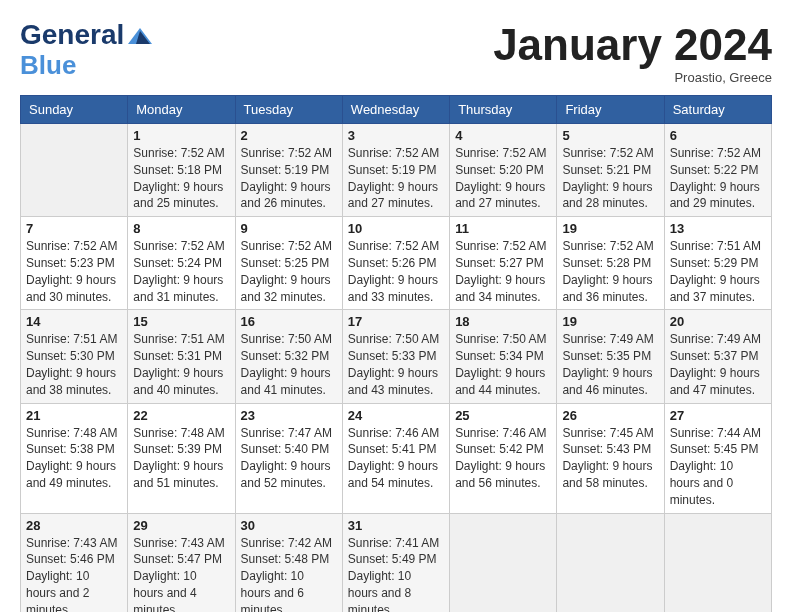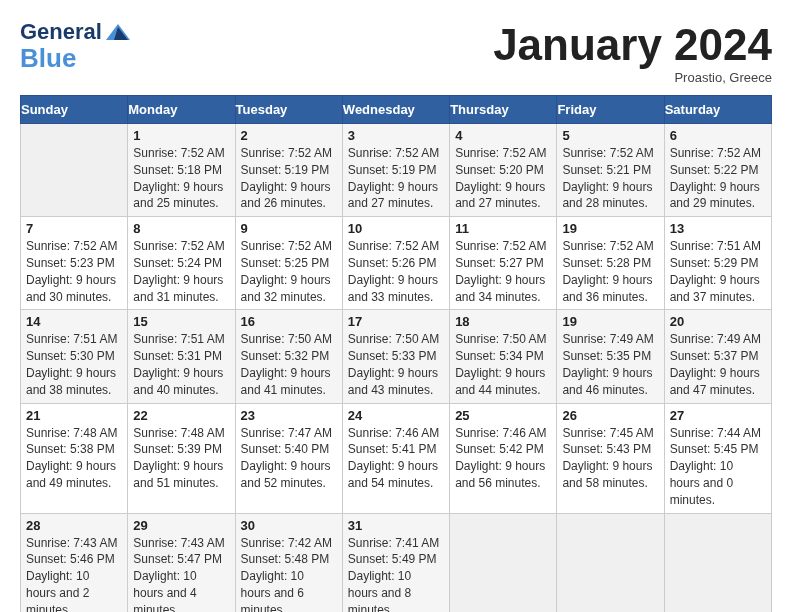--- a/index.html
+++ b/index.html
@@ -33,24 +33,24 @@
       color: #444;
     }
     table {
       width: 100%;
       border-collapse: collapse;
       font-size: 11px;
     }
     thead tr th {
       background: #3060a0;
       color: #fff;
-      padding: 6px 0;
+      padding: 6px 8px;
       text-align: left;
       font-size: 13px;
-      font-weight: bold;
+      font-weight: normal;
       border: 1px solid #2a5090;
     }
     tbody tr td {
       border: 1px solid #ccc;
       vertical-align: top;
       padding: 4px 5px;
       height: 82px;
       width: 107px;
       background: #fff;
     }
@@ -75,21 +75,21 @@
       background: #f0f0f0 !important;
     }
   </style>
 </head>
 <body>
 
 <div class="header">
   <div class="logo">
     <div>
       <div style="display:flex;align-items:center;">
-        <div style="font-size:22px;font-weight:bold;color:#1a3a6b;line-height:1.1;">
+        <div style="font-size:28px;font-weight:bold;color:#1a3a6b;line-height:1.1;">
           <span style="color:#1a3a6b;">General</span><svg width="28" height="22" viewBox="0 0 28 22" style="display:inline-block;vertical-align:middle;margin:0 2px;">
               <polygon points="14,2 26,18 2,18" fill="#4a90d9"></polygon>
               <polygon points="14,5 24,18 10,18" fill="#1a3a6b"></polygon>
             </svg>
         </div>
       </div>
       <div style="font-size:26px;font-weight:bold;color:#4a90d9;line-height:1.1;">Blue</div>
     </div>
   </div>
   <div class="title-block">

